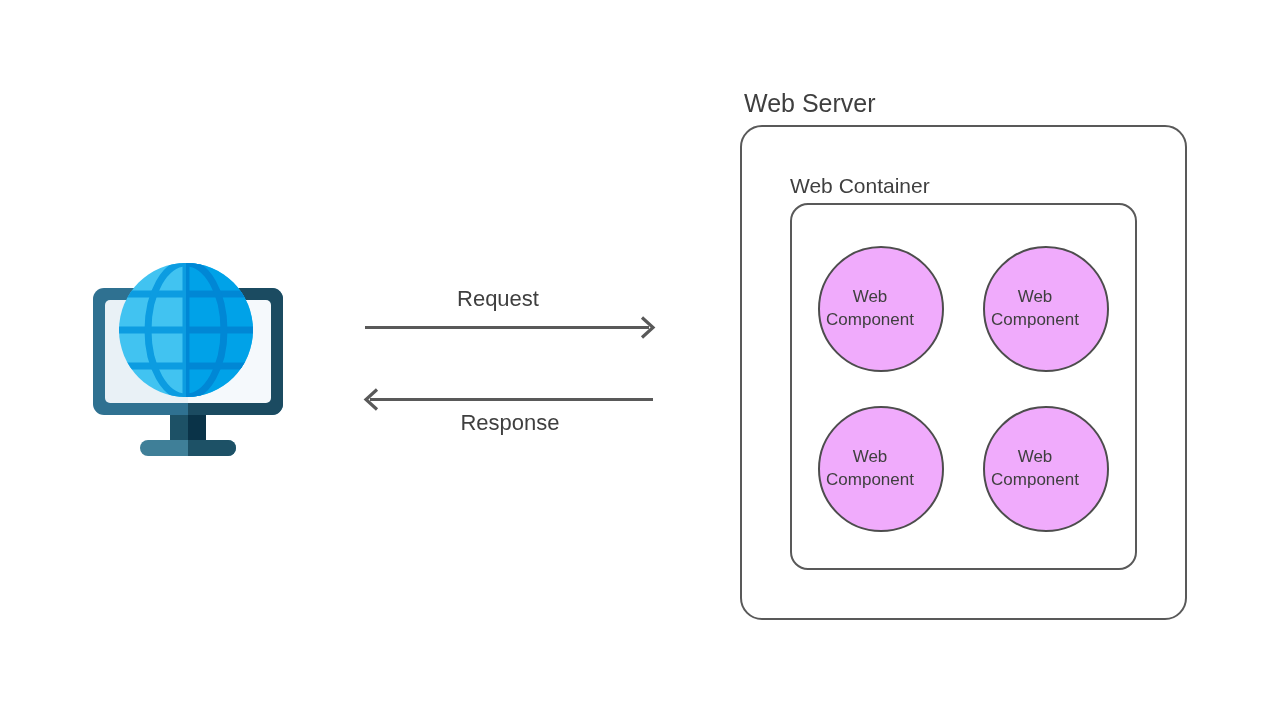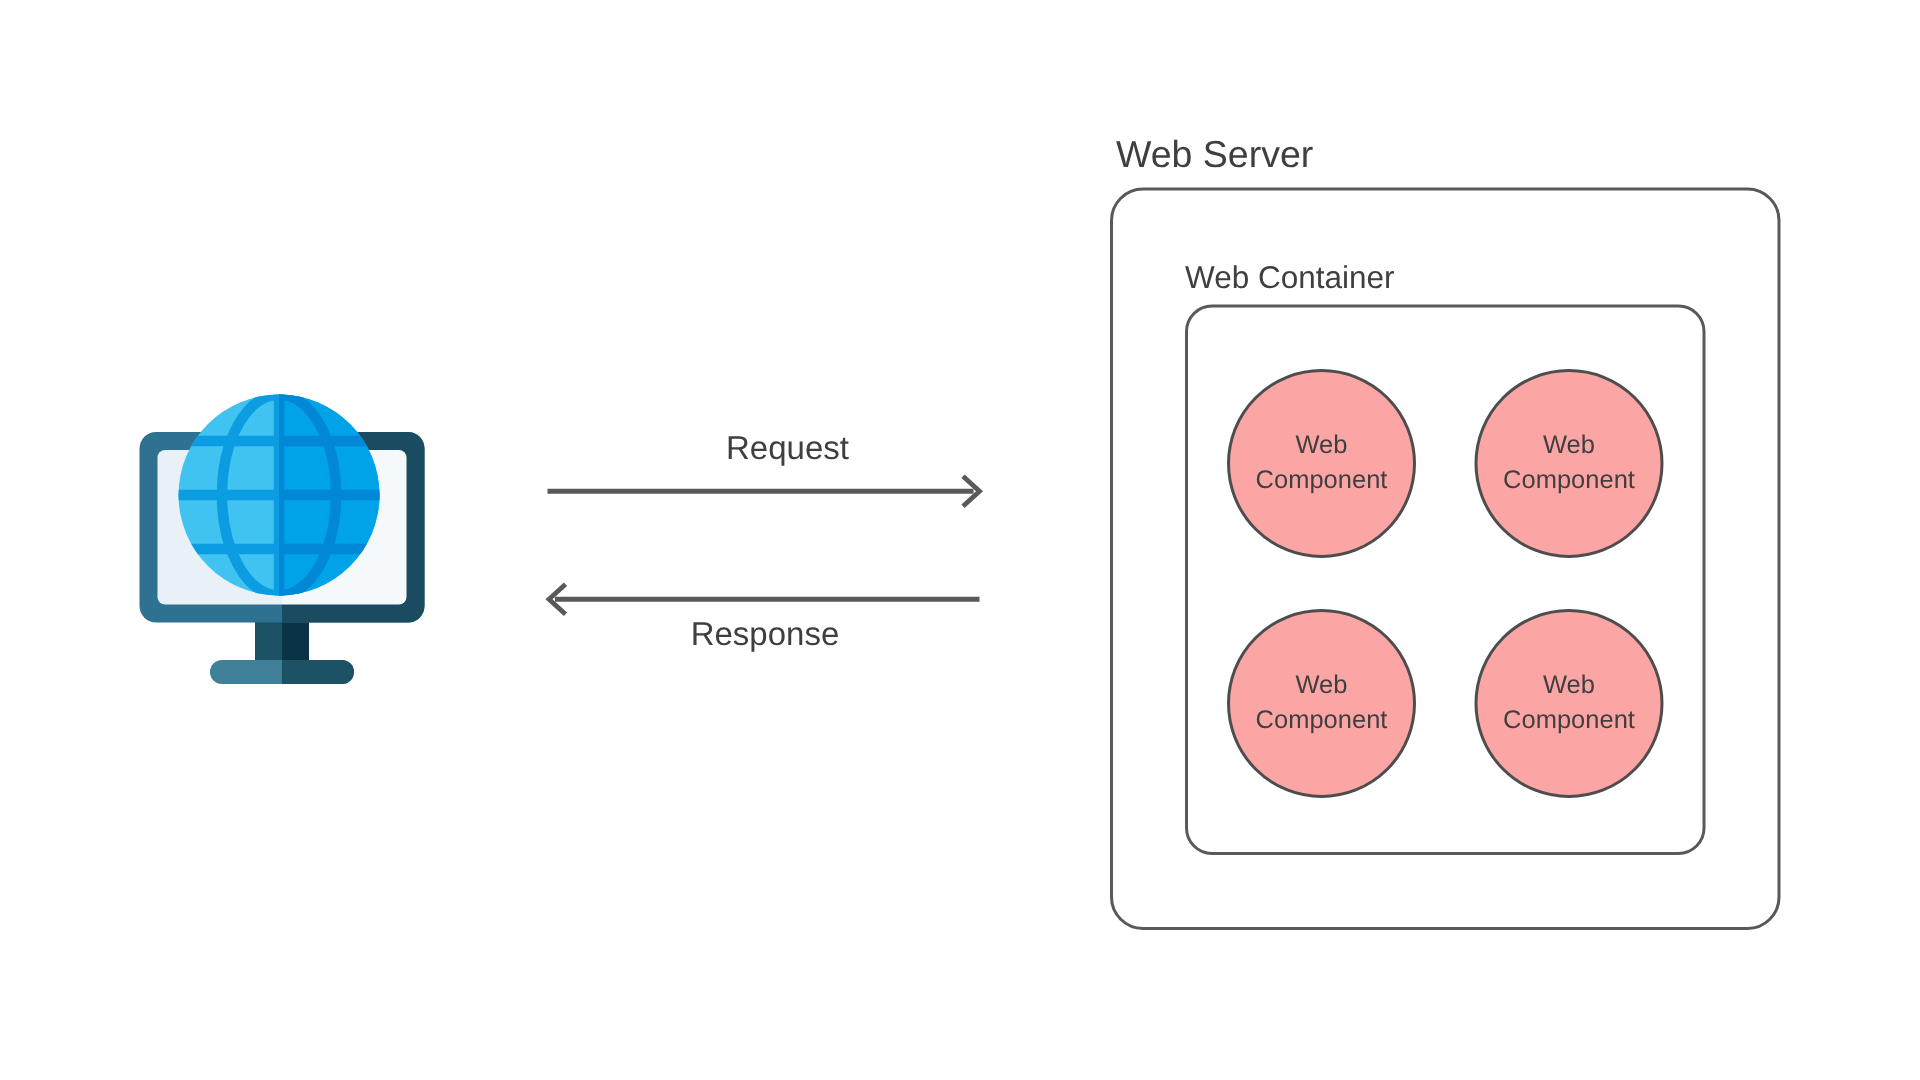--- a/index.html
+++ b/index.html
@@ -13,21 +13,21 @@
     height: 720px;
     background: #ffffff;
     overflow: hidden;
   }
   .abs { position: absolute; }
 
   
   .lbl { color: var(--text-dark, #3F3F3F); white-space: nowrap; }
   .server-label    { left: 744px; top: 89px;  font-size: 25px; }
   .container-label { left: 790px; top: 174px; font-size: 21px; }
-  .request-label   { left: 445px; top: 286px; width: 160px; text-align: center; font-size: 22px; }
+  .request-label   { left: 418px; top: 286px; width: 160px; text-align: center; font-size: 22px; }
   .response-label  { left: 430px; top: 410px; width: 160px; text-align: center; font-size: 22px; }
   .client-label    { left: 108px; top: 463px; width: 160px; text-align: center; font-size: 33px; }
 
   
   .server-box {
     left: 740px; top: 125px; width: 447px; height: 495px;
     border: 2px solid var(--stroke-gray, #595959);
     border-radius: 22px;
     box-sizing: border-box;
     background: #ffffff;
@@ -39,22 +39,22 @@
     box-sizing: border-box;
     background: #ffffff;
   }
 
   
   .component {
     width: 126px; height: 126px;
     border: 2.5px solid var(--shape-stroke, #4D4D4D);
     border-radius: 50%;
     box-sizing: border-box;
-    background: #fca5a5;
-    display: flex; align-items: center; justify-content: center;
+    background: #f0abfc;
+    display: flex; align-items: center; justify-content: flex-start;
   }
   .component .comp-label {
     width: 100px;
     text-align: center;
     font-size: 17px;
     line-height: 1.35;
     color: var(--text-dark, #404040);
     white-space: normal;
   }
   .comp-1 { left: 818px; top: 246px; }

